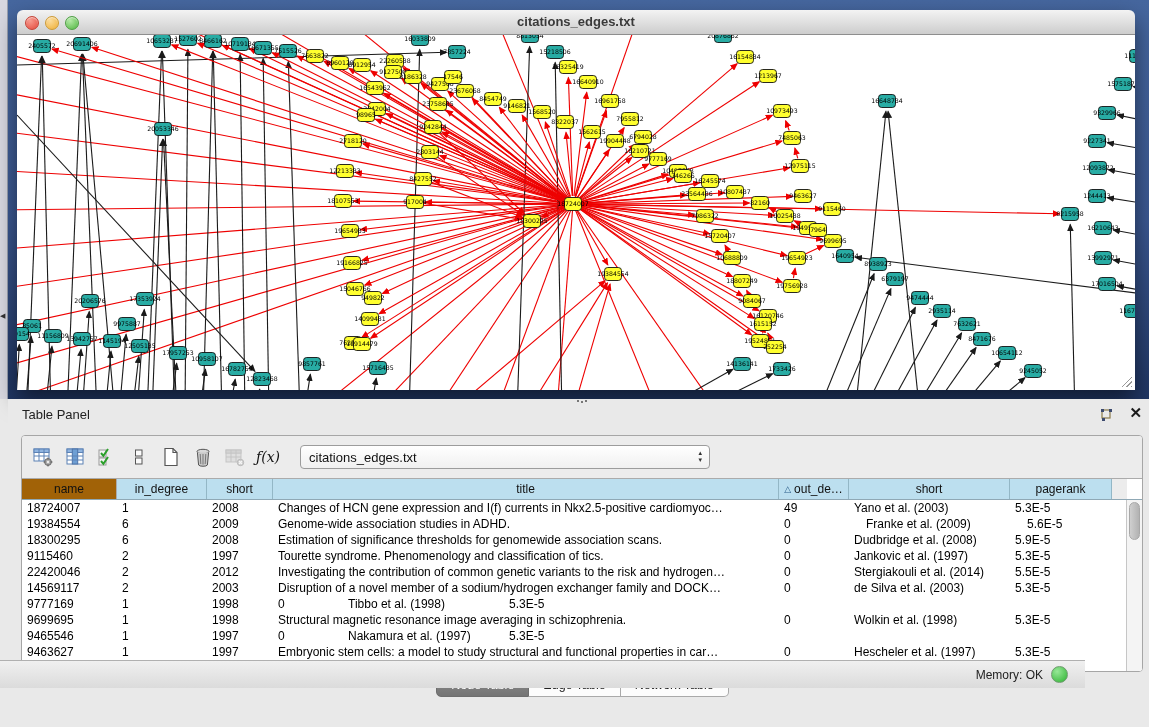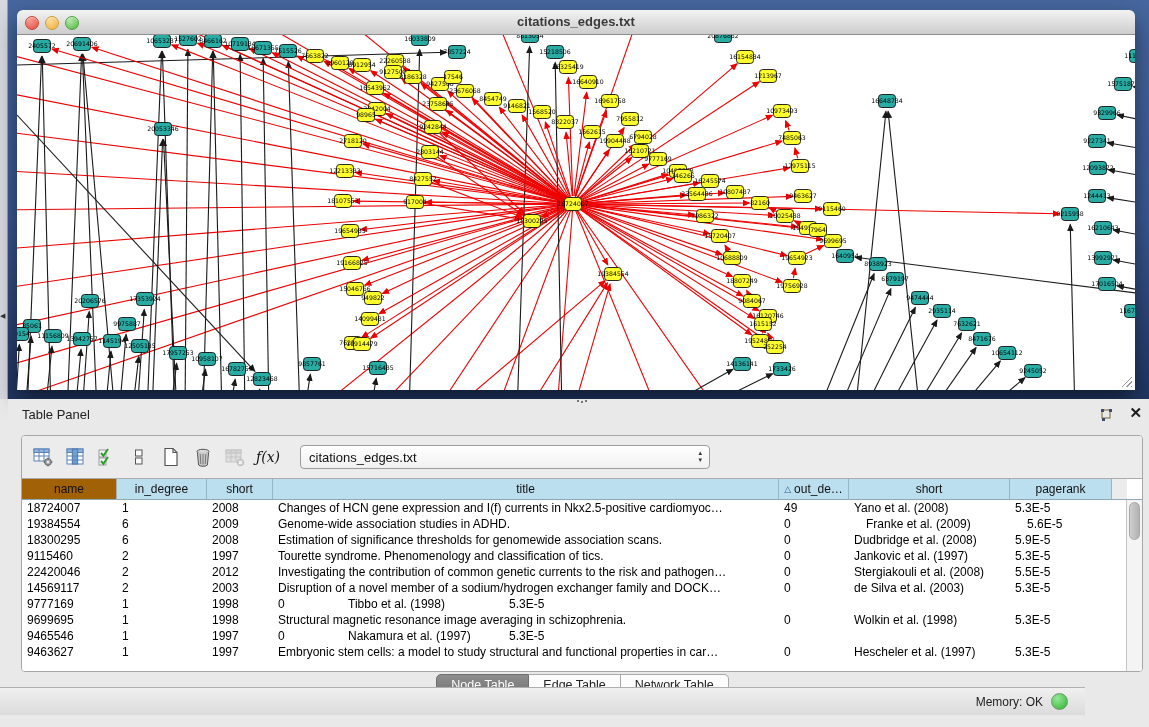--- a/index.html
+++ b/index.html
@@ -65,21 +65,21 @@
           background:linear-gradient(90deg,#CFCFCF,#B2B2B2);border:1px solid #A8A8A8;cursor:pointer}
 
   .tabs{position:absolute;left:0;right:0;top:275px;display:flex;justify-content:center}
   .tab{height:21px;line-height:21px;padding:0 14px;font-size:12.5px;background:#FCFCFC;color:#222;
        border:1px solid #A9A9A9;border-left:none;cursor:pointer}
   .tab:first-child{border-left:1px solid #A9A9A9;border-radius:5px 0 0 5px}
   .tab:last-child{border-radius:0 5px 5px 0}
   .tab.selected{background:linear-gradient(#8D8D8D,#747474);color:#FFFFFF;border-color:#6E6E6E}
 
   
-  .status-bar{position:absolute;left:0;top:687px;width:1085px;height:27px;
+  .status-bar{position:absolute;left:0;top:660px;width:1085px;height:27px;
               background:linear-gradient(#F0F0F0,#DBDBDB);border-top:1px solid #B0B0B0}
   .memory{position:absolute;right:42px;top:7px;font-size:12px;color:#222}
   .mem-dot{position:absolute;right:17px;top:5px;width:15px;height:15px;border-radius:50%;
            background:radial-gradient(circle at 35% 30%,#97E897,#2DB231);border:1px solid #6E9A6E}
 </style>
 </head>
 <body>
 
 <div class="desktop">
   <div class="left-strip">
@@ -898,21 +898,21 @@
         <div class="hcell scroll-cap" style="width: 15px;"></div>
       </div>
     <div class="tbody">
       <div id="rows">
           <div class="trow">
             <div class="tcell" style="width: 95px;">18724007</div>
             <div class="tcell" style="width: 90px;">1</div>
             <div class="tcell" style="width: 66px;">2008</div>
             <div class="tcell" style="width: 506px;">Changes of HCN gene expression and I(f) currents in Nkx2.5-positive cardiomyoc…</div>
             <div class="tcell" style="width: 70px;">49</div>
-            <div class="tcell" style="width: 161px;">Yano et al. (2008)</div>
+            <div class="tcell" style="width: 161px;">Yano et al. (2003)</div>
             <div class="tcell" style="width: 102px;">5.3E-5</div>
           </div>
           <div class="trow">
             <div class="tcell" style="width: 95px;">19384554</div>
             <div class="tcell" style="width: 90px;">6</div>
             <div class="tcell" style="width: 66px;">2009</div>
             <div class="tcell" style="width: 506px;">Genome-wide association studies in ADHD.</div>
             <div class="tcell" style="width: 70px;">0</div>
             <div class="tcell" style="width: 161px; margin-left: 12px;">Franke et al. (2009)</div>
             <div class="tcell" style="width: 102px;">5.6E-5</div>
@@ -932,23 +932,23 @@
             <div class="tcell" style="width: 66px;">1997</div>
             <div class="tcell" style="width: 506px;">Tourette syndrome. Phenomenology and classification of tics.</div>
             <div class="tcell" style="width: 70px;">0</div>
             <div class="tcell" style="width: 161px;">Jankovic et al. (1997)</div>
             <div class="tcell" style="width: 102px;">5.3E-5</div>
           </div>
           <div class="trow">
             <div class="tcell" style="width: 95px;">22420046</div>
             <div class="tcell" style="width: 90px;">2</div>
             <div class="tcell" style="width: 66px;">2012</div>
-            <div class="tcell" style="width: 506px;">Investigating the contribution of common genetic currents to the risk and pathogen…</div>
+            <div class="tcell" style="width: 506px;">Investigating the contribution of common genetic variants to the risk and hydrogen…</div>
             <div class="tcell" style="width: 70px;">0</div>
-            <div class="tcell" style="width: 161px;">Stergiakouli et al. (2008)</div>
+            <div class="tcell" style="width: 161px;">Stergiakouli et al. (2014)</div>
             <div class="tcell" style="width: 102px;">5.5E-5</div>
           </div>
           <div class="trow">
             <div class="tcell" style="width: 95px;">14569117</div>
             <div class="tcell" style="width: 90px;">2</div>
             <div class="tcell" style="width: 66px;">2003</div>
             <div class="tcell" style="width: 506px;">Disruption of a novel member of a sodium/hydrogen exchanger family and DOCK…</div>
             <div class="tcell" style="width: 70px;">0</div>
             <div class="tcell" style="width: 161px;">de Silva et al. (2003)</div>
             <div class="tcell" style="width: 102px;">5.3E-5</div>

